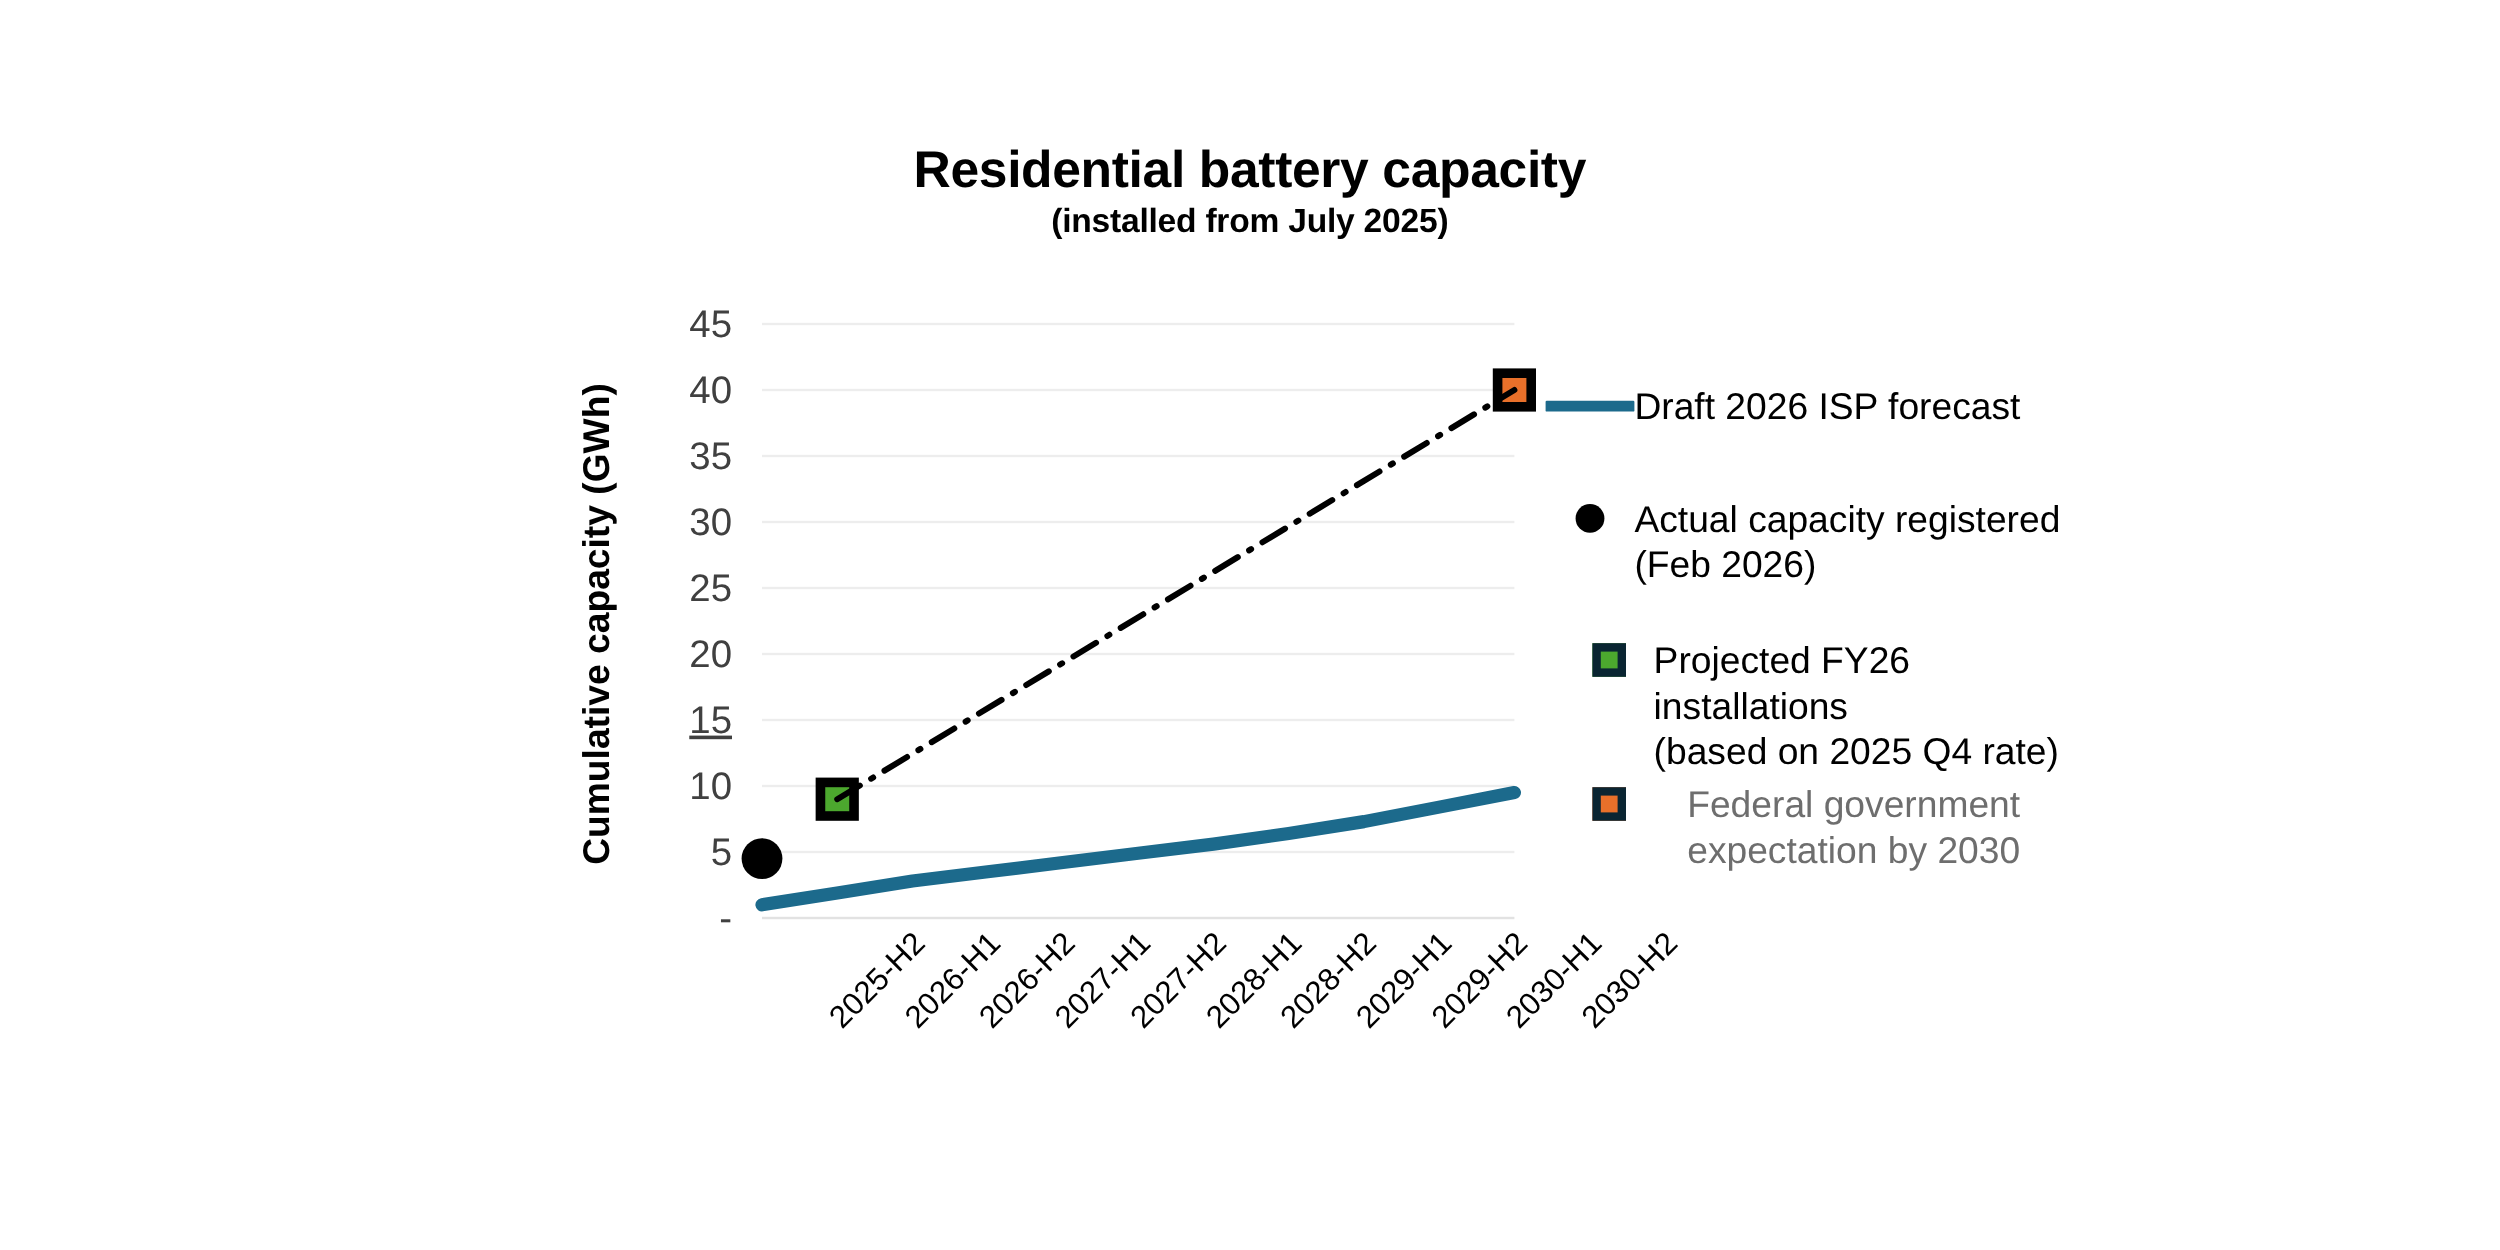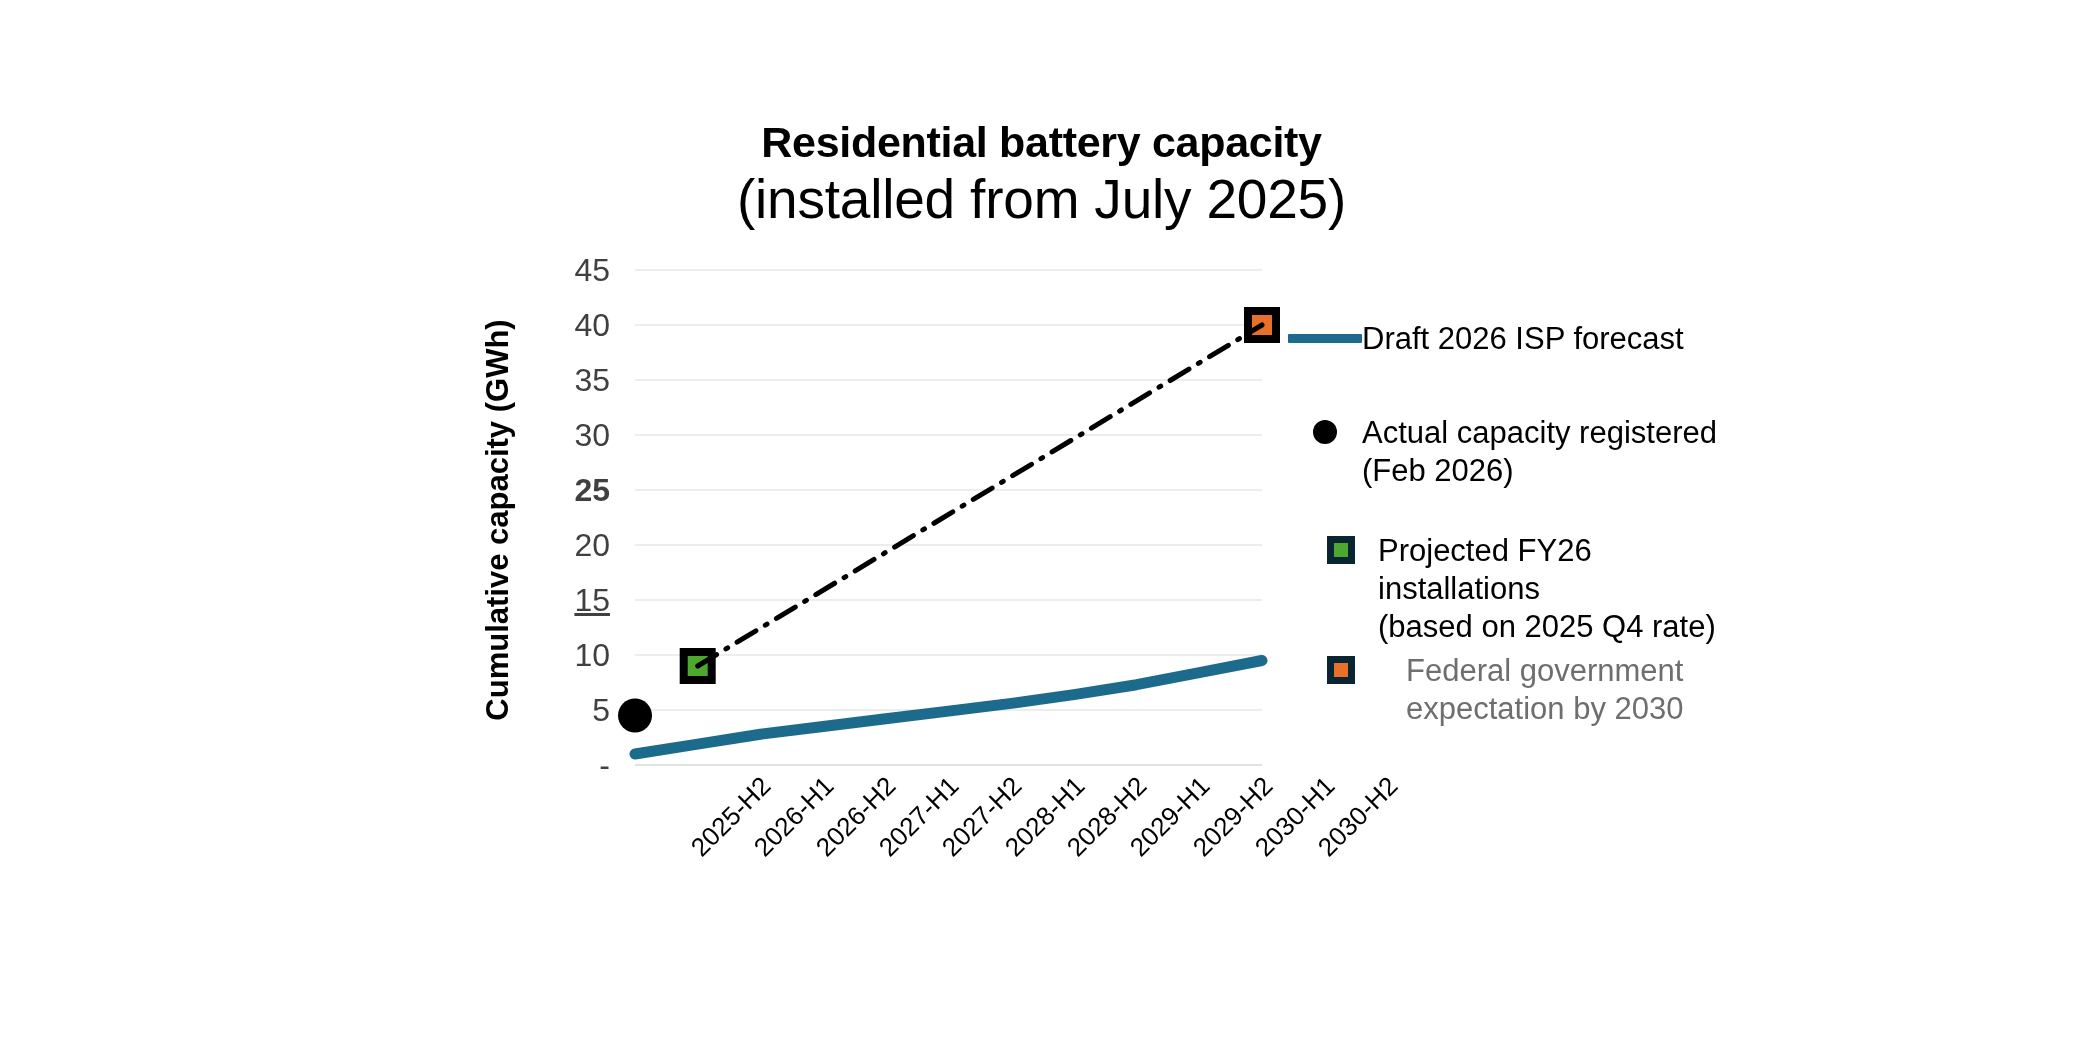--- a/index.html
+++ b/index.html
@@ -29,22 +29,22 @@
     pointer-events: none;
   }
   #chart-title {
     font-size: 43px;
     font-weight: bold;
     color: #000000;
     line-height: 1.16;
     letter-spacing: -0.3px;
   }
   #chart-subtitle {
-    font-size: 55px;
-    font-weight: normal;
+    font-size: 28px;
+    font-weight: bold;
     color: #000000;
     line-height: 1.16;
     letter-spacing: -0.2px;
   }
 
   
   #y-axis-title {
     position: absolute;
     left: 476px;
     top: 250px;
@@ -190,21 +190,21 @@
 
   <div id="y-axis-title">
     <span>Cumulative capacity (GWh)</span>
   </div>
 
   <div id="y-ticks">
       <div class="y-tick" style="top: 0px;">45</div>
       <div class="y-tick" style="top: 55px; text-align: right;">40</div>
       <div class="y-tick" style="top: 110px; text-align: center;">35</div>
       <div class="y-tick" style="top: 165px;">30</div>
-      <div class="y-tick" style="top: 220px; font-weight: bold;">25</div>
+      <div class="y-tick" style="top: 220px;">25</div>
       <div class="y-tick" style="top: 275px;">20</div>
       <div class="y-tick" style="top: 330px; text-decoration: underline;">15</div>
       <div class="y-tick" style="top: 385px;">10</div>
       <div class="y-tick" style="top: 440px;">5</div>
       <div class="y-tick" style="top: 495px;">-</div>
     </div>
 
   <div id="plot-area">
     <div id="gridlines">
         <div class="gridline" style="top: -1px;"></div>

